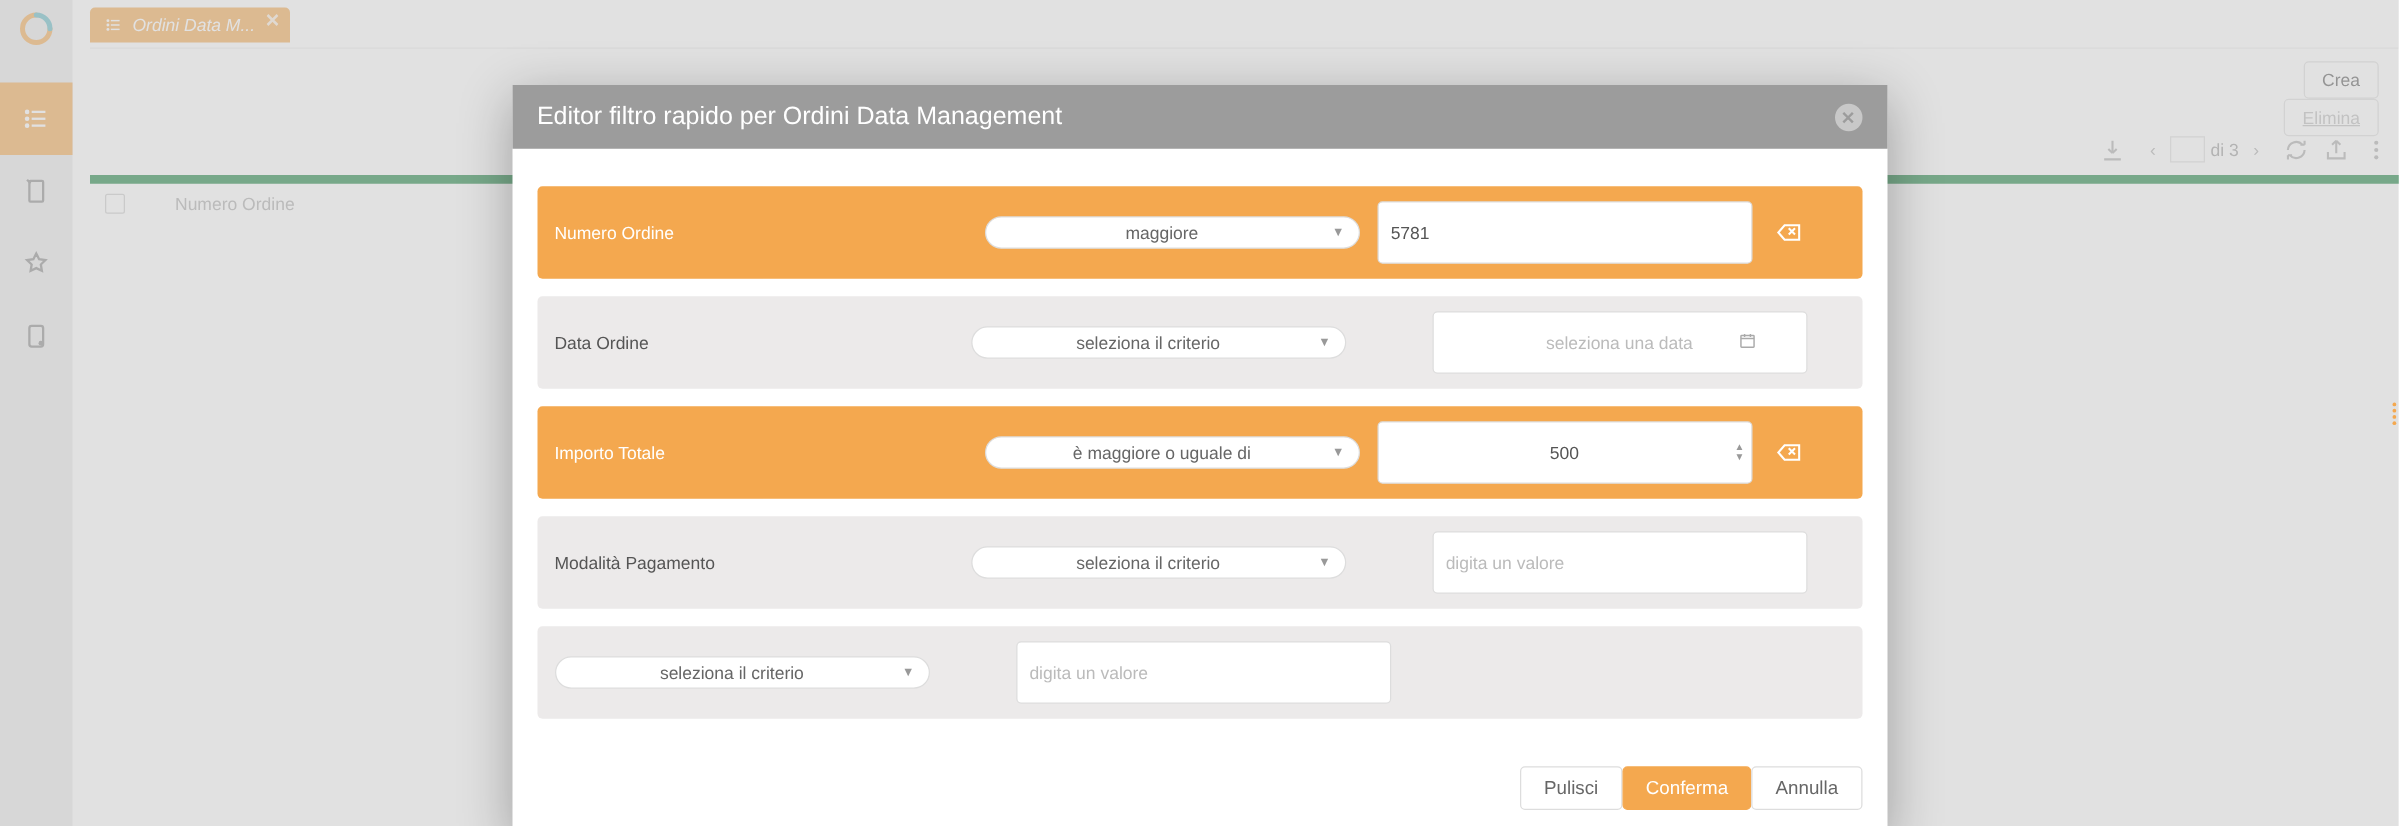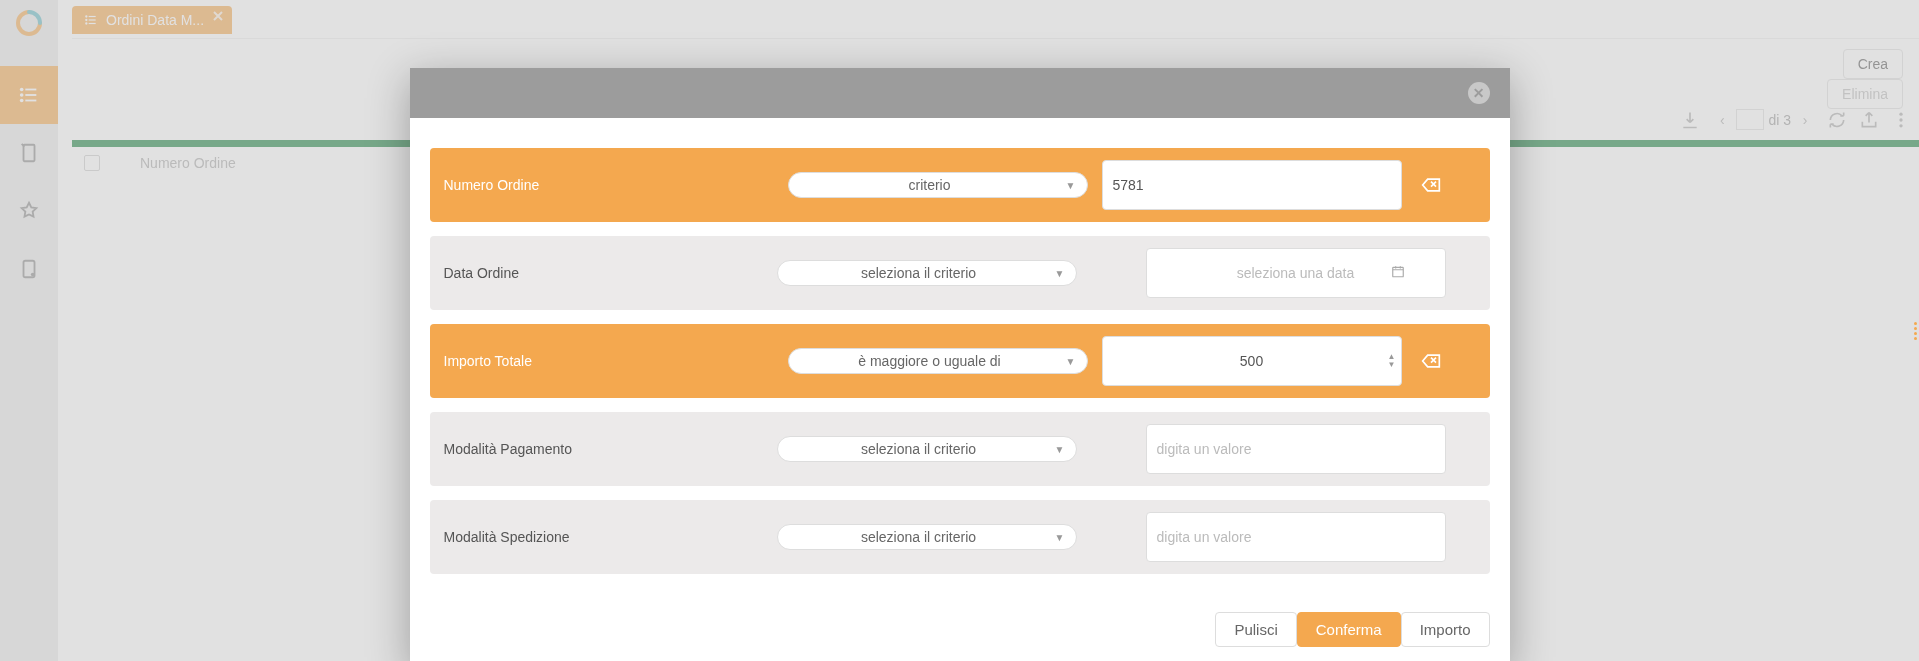--- a/index.html
+++ b/index.html
@@ -7,30 +7,30 @@
 
 
 .sidebar { position: absolute; left: 0; top: 0; width: 58px; height: 100%; background: #e8e8e8; display: flex; flex-direction: column; align-items: center; padding-top: 8px; }
 .logo { width: 30px; height: 30px; margin-bottom: 28px; }
 .logo svg { width: 100%; height: 100%; }
 .sb-icon { width: 58px; height: 58px; display: flex; align-items: center; justify-content: center; color: #888; cursor: pointer; }
 .sb-icon.active { background: #f4a84f; color: #fff; }
 .sb-icon svg { width: 22px; height: 22px; }
 
 
-.tabbar { position: absolute; left: 72px; top: 6px; display: flex; align-items: center; }
+.tabbar { position: absolute; left: 72px; top: 6px; display: flex; align-items: center; font-style: italic; }
 .tab { background: #f4a84f; color: #fff; display: flex; align-items: center; padding: 6px 12px; border-radius: 4px 4px 0 0; font-size: 14px; position: relative; min-width: 160px; }
 .tab-icon { margin-right: 8px; display: inline-flex; }
 .tab-close { position: absolute; right: 6px; top: 2px; width: 16px; height: 16px; display: flex; align-items: center; justify-content: center; opacity: 0.8; cursor: pointer; }
 
 
 .content { position: absolute; left: 72px; top: 38px; right: 0; bottom: 0; background: #fff; border-top: 1px solid #eee; }
 .toolbar { display: flex; align-items: flex-end; padding: 10px 8px; border-bottom: 7px solid #15803d; flex-direction: column; }
 .btn { border: 1px solid #ddd; background: #fff; color: #555; padding: 6px 14px; border-radius: 4px; font-size: 14px; cursor: pointer; margin-right: 8px; }
-.btn.muted { color: #bbb; }
+.btn.muted { color: #bbb; text-decoration: underline; }
 .toolbar-right { margin-left: auto; display: flex; align-items: center; gap: 12px; color: #999; font-size: 14px; }
 .tb-icon { width: 20px; height: 20px; color: #aaa; cursor: pointer; display: inline-flex; align-items: center; justify-content: center; }
 .pager { display: flex; align-items: center; gap: 4px; }
 .pager-input { width: 28px; border: 1px solid #ddd; text-align: center; padding: 2px; font-size: 13px; color: #888; }
 
 
 .grid-head { display: flex; align-items: center; padding: 8px 12px; color: #aaa; font-size: 14px; }
 .checkbox { width: 16px; height: 16px; border: 1px solid #ccc; border-radius: 2px; margin-right: 40px; }
 
 
@@ -165,27 +165,28 @@
   </div>
   <div class="grid-head">
     <div class="checkbox"></div>
     <span>Numero Ordine</span>
   </div>
 </div>
 
 <div class="overlay">
   <div class="modal">
     <div class="modal-head">
+      <span>Editor filtro rapido per Ordini Data Management</span>
       <span class="modal-close">✕</span>
     </div>
     <div class="modal-body" id="filter-rows">
         <div class="filter-row active">
           <div class="fr-label">Numero Ordine</div>
           <div class="fr-select-wrap">
-            <div class="fr-select">criterio</div>
+            <div class="fr-select">maggiore</div>
             <span class="fr-select-arrow">▼</span>
           </div>
           <div class="fr-input-wrap"><input class="fr-input" value="5781" style=""></div>
           <div class="fr-clear">
             <svg viewBox="0 0 24 18" fill="none" stroke="#fff" stroke-width="2">
               <path d="M8 2h14v14H8L2 9z"></path>
               <path d="M12 5l6 6M18 5l-6 6"></path>
             </svg>
           </div>
         </div>
@@ -221,33 +222,32 @@
         <div class="filter-row inactive">
           <div class="fr-label">Modalità Pagamento</div>
           <div class="fr-select-wrap">
             <div class="fr-select">seleziona il criterio</div>
             <span class="fr-select-arrow">▼</span>
           </div>
           <div class="fr-input-wrap"><input class="fr-input" placeholder="digita un valore" value="" style=""></div>
           <div class="fr-clear"></div>
         </div>
         <div class="filter-row inactive">
-          <div class="fr-label">Modalità Spedizione</div>
           <div class="fr-select-wrap">
             <div class="fr-select">seleziona il criterio</div>
             <span class="fr-select-arrow">▼</span>
           </div>
           <div class="fr-input-wrap"><input class="fr-input" placeholder="digita un valore" value="" style=""></div>
           <div class="fr-clear"></div>
         </div>
       </div>
     <div class="modal-foot">
       <button class="mbtn">Pulisci</button>
       <button class="mbtn primary">Conferma</button>
-      <button class="mbtn">Importo</button>
+      <button class="mbtn">Annulla</button>
     </div>
   </div>
 </div>
 
 <div class="drag-dots">
   <span></span>
     <span></span>
     <span></span>
     <span></span>
 </div>

